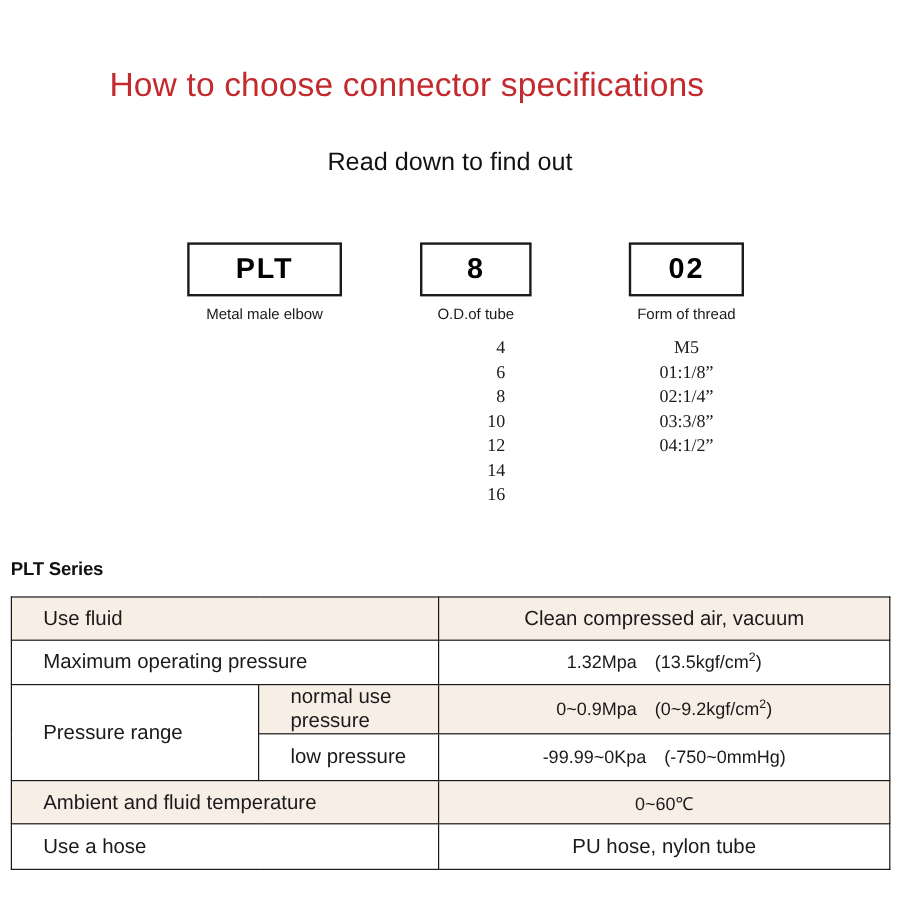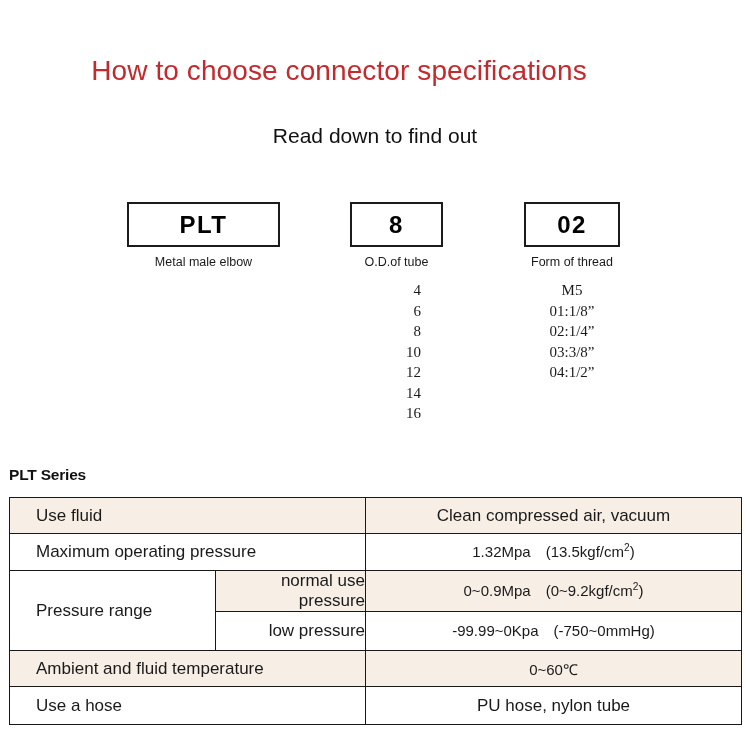--- a/index.html
+++ b/index.html
@@ -67,21 +67,21 @@
   }
   .code-list {
     margin-top: 11px;
     font-family: "Liberation Serif", serif;
     font-size: 15px;
     line-height: 20.5px;
     color: #1a1a1a;
   }
   .code-list div { white-space: nowrap; }
 
-  .col-plt  { left: 127px; top: 202px; width: 153px; }
+  .col-plt  { left: 156px; top: 202px; width: 129px; }
   .col-od   { left: 350px; top: 202px; width: 93px;  }
   .col-th   { left: 524px; top: 202px; width: 96px;  }
 
   .list-od  { text-align: right; padding-right: 22px; }
   .list-th  { text-align: center; }
 
   
   .series-heading {
     position: absolute;
     left: 9px; top: 466px;
@@ -107,21 +107,21 @@
     vertical-align: middle;
   }
   .spec-table td.center {
     text-align: center;
     padding-left: 0;
   }
   .beige { background: #F7EFE6; }
   .white { background: #ffffff; }
 
   .lbl        { width: 356px; }
-  .sub-lbl    { width: 150px; font-size: 12.5px; text-align: right; padding-left: 0; color: #222; margin-top: 48px; }
+  .sub-lbl    { width: 150px; font-size: 12.5px; text-align: left; padding-left: 0; color: #222; margin-top: 48px; }
   .val        { }
 
   .r1 { height: 36px; }
   .r2 { height: 37px; }
   .r3 { height: 39px; }
   .r4 { height: 39px; }
   .r5 { height: 36px; }
   .r6 { height: 38px; }
 
   sup { font-size: 0.68em; vertical-align: super; line-height: 0; }

